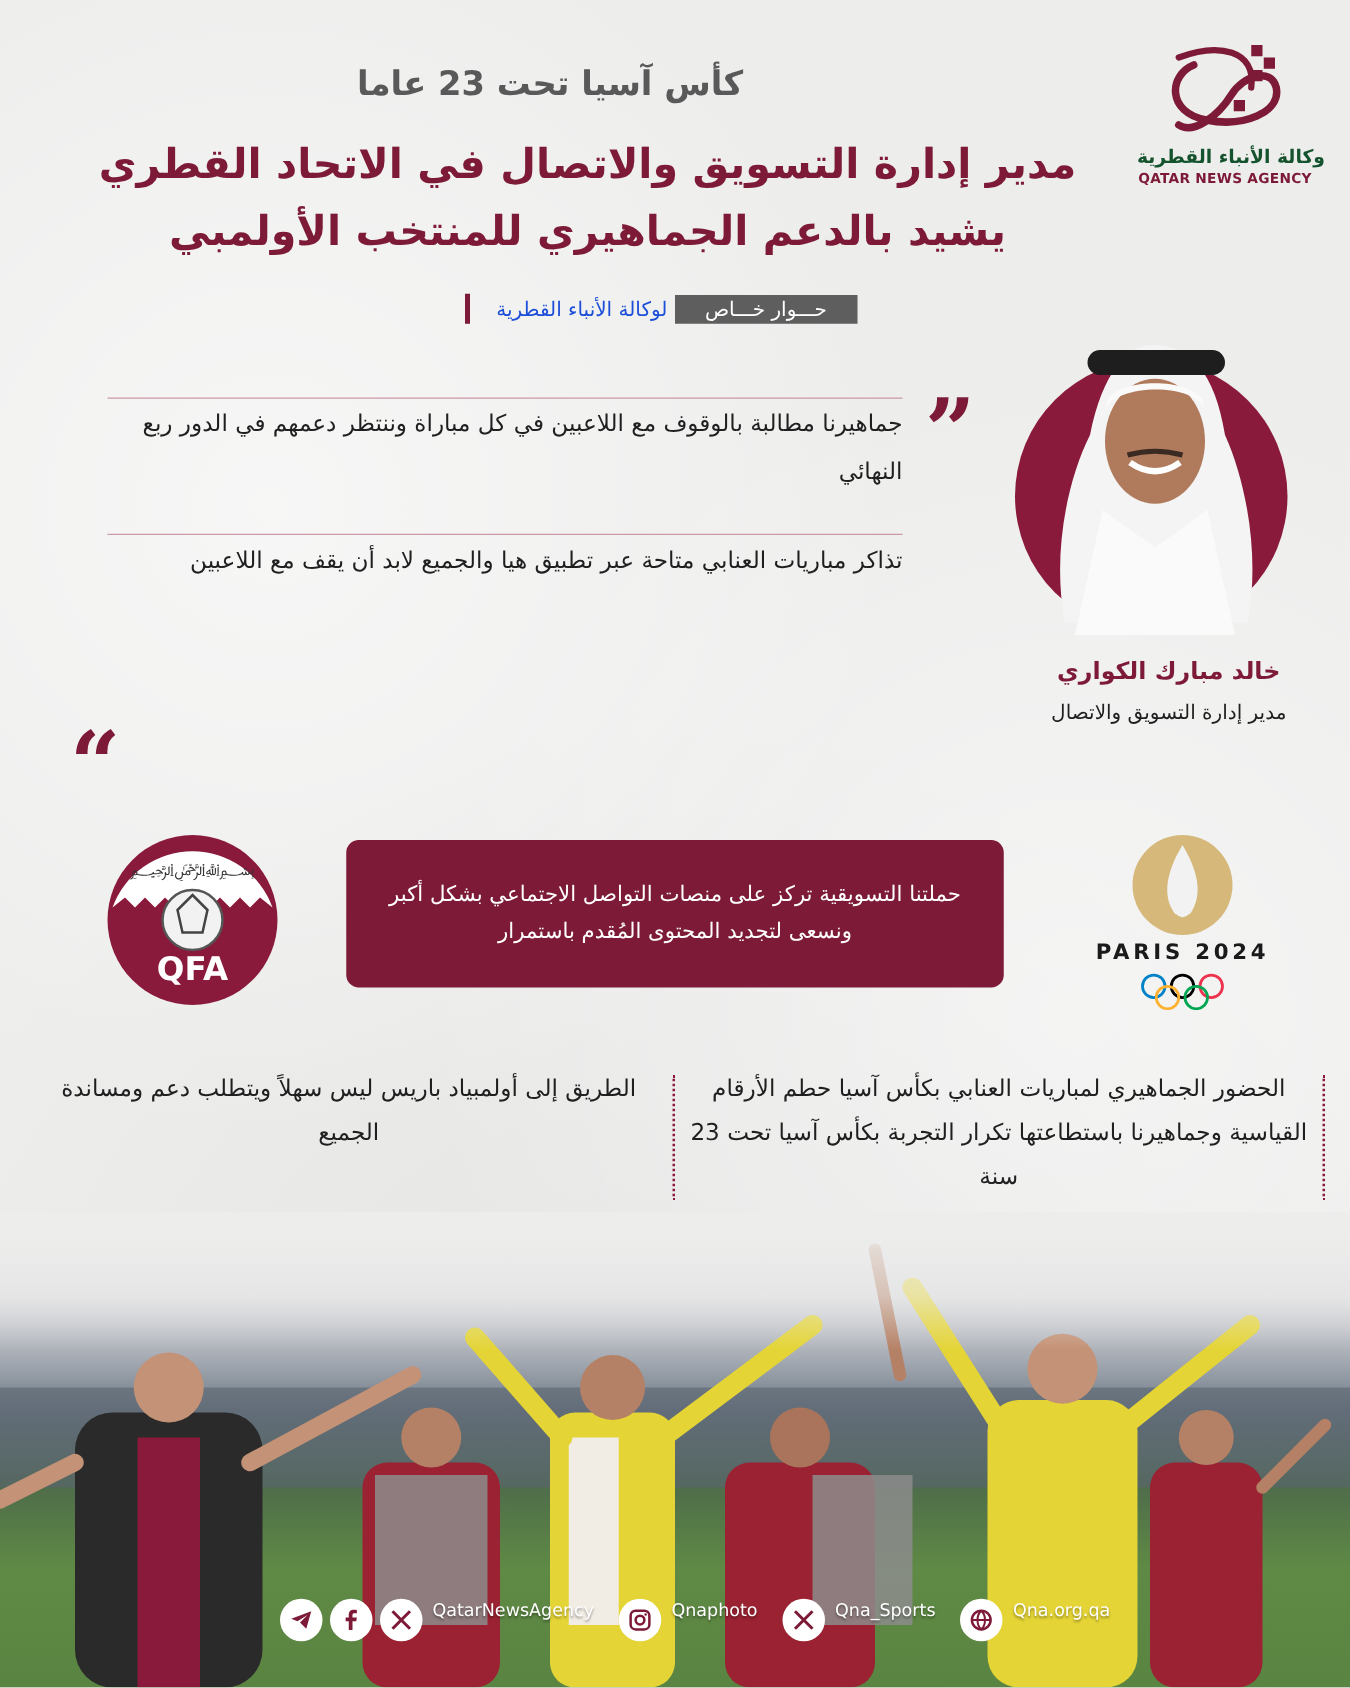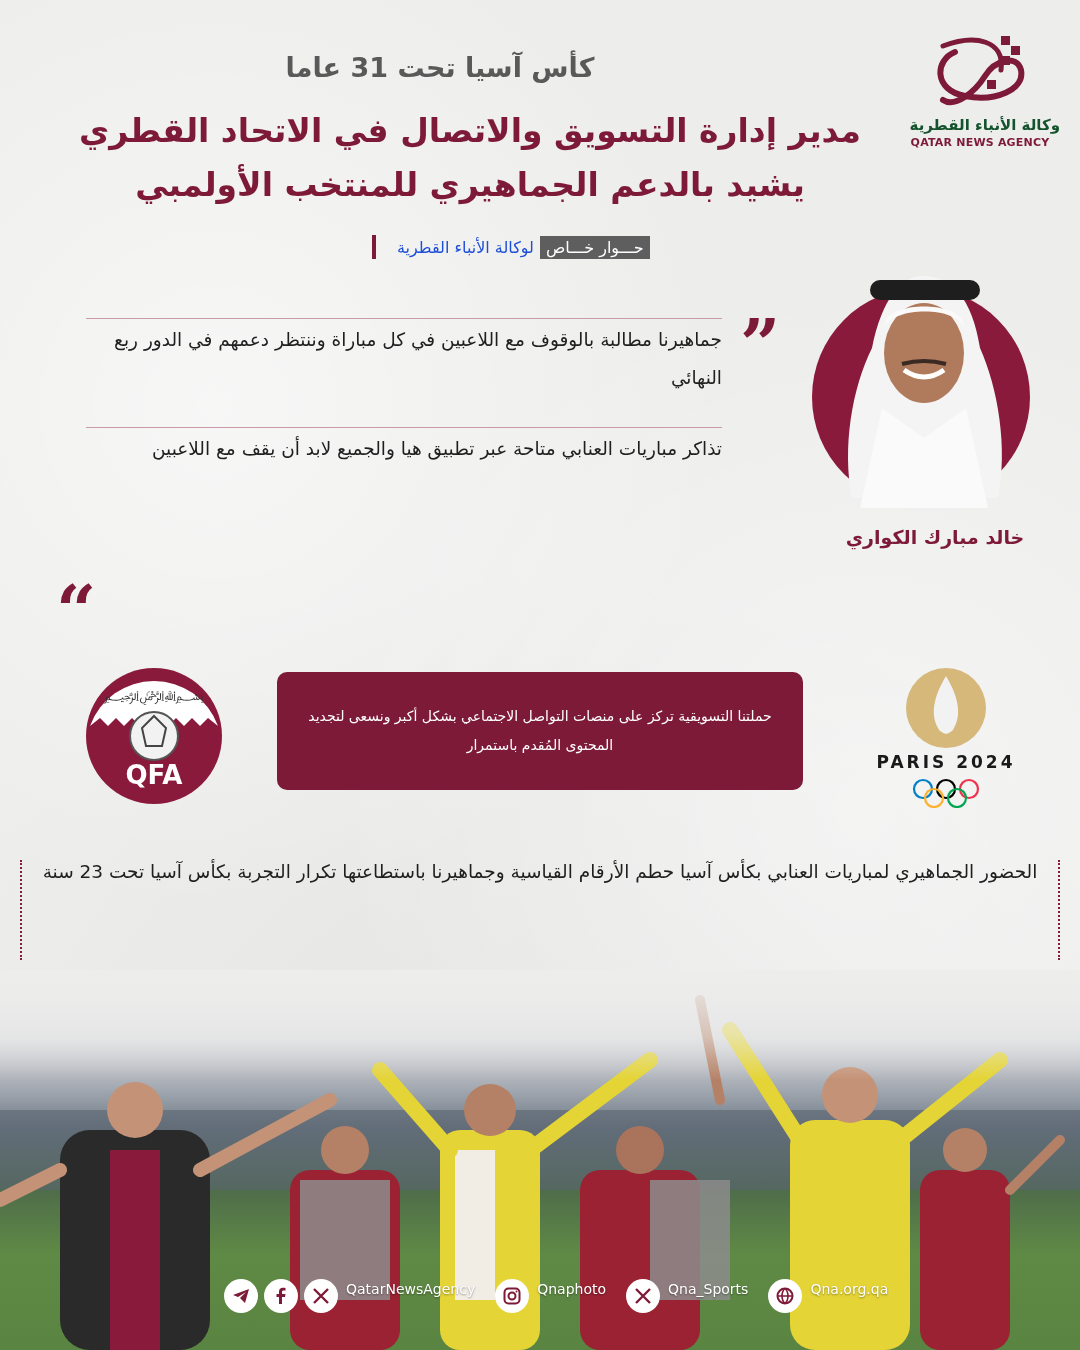--- a/index.html
+++ b/index.html
@@ -39,21 +39,21 @@
   .logo-ar { font-size: 15px; color: #14532d; font-weight: bold; margin-top: 0px; text-align: right; }
   .logo-en { font-size: 11px; color: #7d1a37; font-weight: bold; letter-spacing: 0.2px; margin-top: 2px; }
 
   
   .tag {
     position: absolute; top: 234px; left: 372px; height: 26px;
     display: flex; align-items: center; gap: 2px;
   }
   .tag-bar { width: 4px; height: 24px; background: #7d1a37; }
   .tag-source { font-size: 16px; color: #1d4ed8; padding: 0 4px; margin-left: 15px; }
-  .tag-label { background: #5e5e5e; color: #fff; font-size: 16px; padding: 2px 6px; letter-spacing: 1px; }
+  .tag-label { background: #5e5e5e; color: #fff; font-size: 16px; padding: 2px 24px; letter-spacing: 1px; }
 
   
   .portrait {
     position: absolute; top: 258px; left: 812px; width: 218px; height: 250px;
   }
   .portrait .circle {
     position: absolute; left: 0; top: 30px; width: 218px; height: 218px;
     border-radius: 50%; background: #8a1a3c;
   }
   .portrait .figure { position: absolute; left: 0; top: 0; }
@@ -86,21 +86,21 @@
     height: 0; border-top: 1px solid #c99aa7; margin: 0 0 0 0;
   }
 
   
   .qfa {
     position: absolute; top: 666px; left: 84px; width: 140px; height: 140px;
   }
   .callout {
     position: absolute; top: 672px; left: 277px; width: 526px; height: 118px;
     background: #7d1a37; border-radius: 10px; color: #fff;
-    font-size: 14px; line-height: 29px; text-align: center;
+    font-size: 17px; line-height: 29px; text-align: center;
     display: flex; align-items: center; justify-content: center; padding: 6px 9px;
   }
   .paris {
     position: absolute; top: 666px; left: 876px; width: 140px; height: 145px; text-align: center;
   }
   .paris-text { font-size: 17px; font-weight: bold; letter-spacing: 3px; color: #1a1a1a; margin-top: 2px; }
 
   
   .cols {
     position: absolute; top: 852px; left: 20px; width: 1040px; height: 116px;
@@ -131,21 +131,21 @@
     width: 34px; height: 34px; border-radius: 50%; background: #fff;
     display: flex; align-items: center; justify-content: center; flex: 0 0 34px;
   }
   .soc-label { color: #fff; font-size: 14px; margin: 0 14px 15px 2px; text-shadow: 0 1px 2px rgba(0,0,0,0.4); }
 </style>
 </head>
 <body>
 
 <div class="paper"></div>
 
-<div class="kicker rtl">كأس آسيا تحت 31 عاما</div>
+<div class="kicker rtl">كأس آسيا تحت 23 عاما</div>
 <div class="headline rtl">
   <div>مدير إدارة التسويق والاتصال في الاتحاد القطري</div>
   <div>يشيد بالدعم الجماهيري للمنتخب الأولمبي</div>
 </div>
 
 <div class="logo">
   <svg width="110" height="86" viewBox="0 0 110 86">
     <path d="M30 22 C10 30, 8 60, 40 66 C70 72, 100 60, 96 40 C92 24, 70 30, 60 46 C50 62, 30 78, 18 70" fill="none" stroke="#7d1a37" stroke-width="6" stroke-linecap="round"></path>
     <path d="M18 16 C50 4, 80 10, 76 40" fill="none" stroke="#7d1a37" stroke-width="5" stroke-linecap="round"></path>
     <rect x="76" y="6" width="9" height="9" fill="#7d1a37"></rect>
@@ -170,20 +170,21 @@
     <rect x="58" y="22" width="110" height="20" rx="10" fill="#1e1e1e"></rect>
     <ellipse cx="112" cy="95" rx="40" ry="50" fill="#b07a5c"></ellipse>
     <path d="M72 70 C80 48, 146 48, 152 70 L150 62 C140 44, 84 44, 74 62 Z" fill="#fafafa"></path>
     <path d="M92 112 Q112 126 132 112" stroke="#fff" stroke-width="5" fill="none"></path>
     <path d="M90 106 Q112 100 134 106" stroke="#3a2a22" stroke-width="4" fill="none"></path>
     <path d="M70 150 L112 180 L154 150 L176 250 L48 250 Z" fill="#fafafa"></path>
   </svg>
 </div>
 <div class="person-name rtl">خالد مبارك الكواري</div>
 <div class="person-title rtl">
+  <div>مدير إدارة التسويق والاتصال</div>
 </div>
 
 <div class="quote-open">”</div>
 <div class="quotes rtl">
   <div class="quote-divider"></div>
   <div class="quote-item">جماهيرنا مطالبة بالوقوف مع اللاعبين في كل مباراة وننتظر دعمهم في الدور ربع النهائي</div>
   <div class="quote-divider"></div>
   <div class="quote-item">تذاكر مباريات العنابي متاحة عبر تطبيق هيا والجميع لابد أن يقف مع اللاعبين</div>
 </div>
 <div class="quote-close">“</div>
@@ -211,20 +212,21 @@
   <svg width="70" height="30" viewBox="0 0 70 30" style="display:block;margin:6px auto 0;">
     <circle cx="12" cy="11" r="9" fill="none" stroke="#0081c8" stroke-width="2.2"></circle>
     <circle cx="35" cy="11" r="9" fill="none" stroke="#000" stroke-width="2.2"></circle>
     <circle cx="58" cy="11" r="9" fill="none" stroke="#ee334e" stroke-width="2.2"></circle>
     <circle cx="23" cy="20" r="9" fill="none" stroke="#fcb131" stroke-width="2.2"></circle>
     <circle cx="46" cy="20" r="9" fill="none" stroke="#00a651" stroke-width="2.2"></circle>
   </svg>
 </div>
 
 <div class="cols rtl">
+  <div class="col">الطريق إلى أولمبياد باريس ليس سهلاً ويتطلب دعم ومساندة الجميع</div>
   <div class="col-sep"></div>
   <div class="col">الحضور الجماهيري لمباريات العنابي بكأس آسيا حطم الأرقام القياسية وجماهيرنا باستطاعتها تكرار التجربة بكأس آسيا تحت 23 سنة</div>
   <div class="col-sep"></div>
 </div>
 
 <div class="photo">
   <svg width="1080" height="380" viewBox="0 0 1080 380" style="position:absolute;left:0;top:0;">
 
     <rect x="0" y="140" width="1080" height="80" fill="#5a6470" opacity="0.6"></rect>
 

